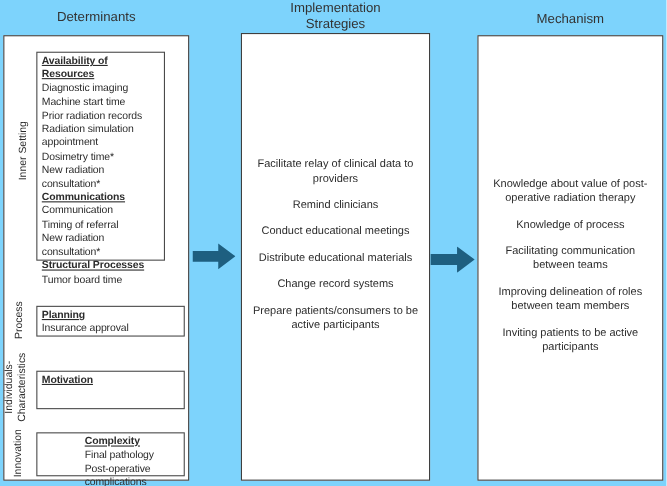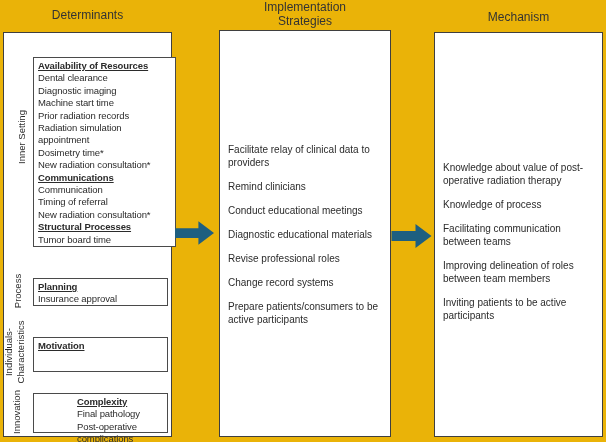--- a/index.html
+++ b/index.html
@@ -1,47 +1,47 @@
 <!DOCTYPE html>
 <html><head>
 <meta charset="utf-8">
 <style>
   * { margin:0; padding:0; box-sizing:border-box; }
   html,body { background:#ffffff; }
   body { font-family:"Liberation Sans", sans-serif; }
-  .canvas { position:relative; width:606px; height:442px; background:#eab308; color:#2b2b2b; overflow:hidden; }
+  .canvas { position:relative; width:606px; height:442px; background:#7dd3fc; color:#2b2b2b; overflow:hidden; }
 
   .col-title { position:absolute; text-align:center; font-size:12px; line-height:14px; color:#333333; }
   #title-determinants { left:3px; top:8px; width:169px; }
   #title-strategies   { left:245px; top:0px; width:120px; }
   #title-mechanism    { left:434px; top:10px; width:169px;text-align:center; }
 
   .big-box { position:absolute; border:1px solid #3f3f3f; background:#ffffff; }
   #box-determinants { left:3px;   top:32px; width:169px; height:405px; }
   #box-strategies   { left:219px; top:30px; width:172px; height:407px; }
   #box-mechanism    { left:434px; top:32px; width:169px; height:405px; }
 
   .inner-box { position:absolute; border:1px solid #4a4a4a; background:#ffffff;
                font-size:9.5px; line-height:12.4px; letter-spacing:-0.1px; padding:2px 4px; }
-  #group-inner-setting { left:29px; top:24px;  width:143px; height:190px; }
+  #group-inner-setting { left:29px; top:14px;  width:117px; height:190px; }
   #group-planning      { left:29px; top:245px; width:135px; height:28px; }
   #group-motivation    { left:29px; top:304px; width:135px; height:35px; }
   #group-complexity    { left:29px; top:360px; width:135px; height:40px;padding-left:43px; }
 
   .heading { font-weight:bold; text-decoration:underline; }
 
   .rot { position:absolute; transform:rotate(-90deg); font-size:9.5px; line-height:12px;
          text-align:center; color:#2b2b2b; }
   #rot-inner-setting { left:-17px; top:98px;  width:70px; }
   #rot-process       { left:-9px;  top:252px; width:46px; }
   #rot-individuals   { left:-31px; top:307px; width:84px; }
   #rot-innovation    { left:-15px; top:373px; width:56px; }
 
   .center-list { position:absolute; left:0; right:0; display:flex; flex-direction:column;
-                 gap:11px; text-align:left; font-size:10px; line-height:13px; padding:0 8px; }
+                 gap:11px; text-align:center; font-size:10px; line-height:13px; padding:0 8px; }
   #list-strategies { top:112px; }
   #list-mechanism  { top:128px; }
 
   .arrow { position:absolute; }
   #arrow-1 { left:175px; top:221px; }
   #arrow-2 { left:391px; top:224px; }
 </style>
 </head>
 <body>
 
@@ -53,21 +53,20 @@
 
   <div class="big-box" id="box-determinants">
 
     <div class="rot" id="rot-inner-setting">Inner Setting</div>
     <div class="rot" id="rot-process">Process</div>
     <div class="rot" id="rot-individuals">Individuals-Characteristics</div>
     <div class="rot" id="rot-innovation">Innovation</div>
 
     <div class="inner-box" id="group-inner-setting">
       <div class="heading">Availability of Resources</div>
-      <div>Dental clearance</div>
       <div>Diagnostic imaging</div>
       <div>Machine start time</div>
       <div>Prior radiation records</div>
       <div>Radiation simulation appointment</div>
       <div>Dosimetry time*</div>
       <div>New radiation consultation*</div>
       <div class="heading">Communications</div>
       <div>Communication</div>
       <div>Timing of referral</div>
       <div>New radiation consultation*</div>
@@ -93,22 +92,21 @@
 
   <svg class="arrow" id="arrow-1" width="39" height="24" viewBox="0 0 40 24">
     <polygon points="0,7 24,7 24,0 40,12 24,24 24,17 0,17" fill="#1e5f80"></polygon>
   </svg>
 
   <div class="big-box" id="box-strategies">
     <div class="center-list" id="list-strategies">
       <div>Facilitate relay of clinical data to providers</div>
       <div>Remind clinicians</div>
       <div>Conduct educational meetings</div>
-      <div>Diagnostic educational materials</div>
-      <div>Revise professional roles</div>
+      <div>Distribute educational materials</div>
       <div>Change record systems</div>
       <div>Prepare patients/consumers to be active participants</div>
     </div>
   </div>
 
   <svg class="arrow" id="arrow-2" width="41" height="24" viewBox="0 0 40 24">
     <polygon points="0,7 24,7 24,0 40,12 24,24 24,17 0,17" fill="#1e5f80"></polygon>
   </svg>
 
   <div class="big-box" id="box-mechanism">

